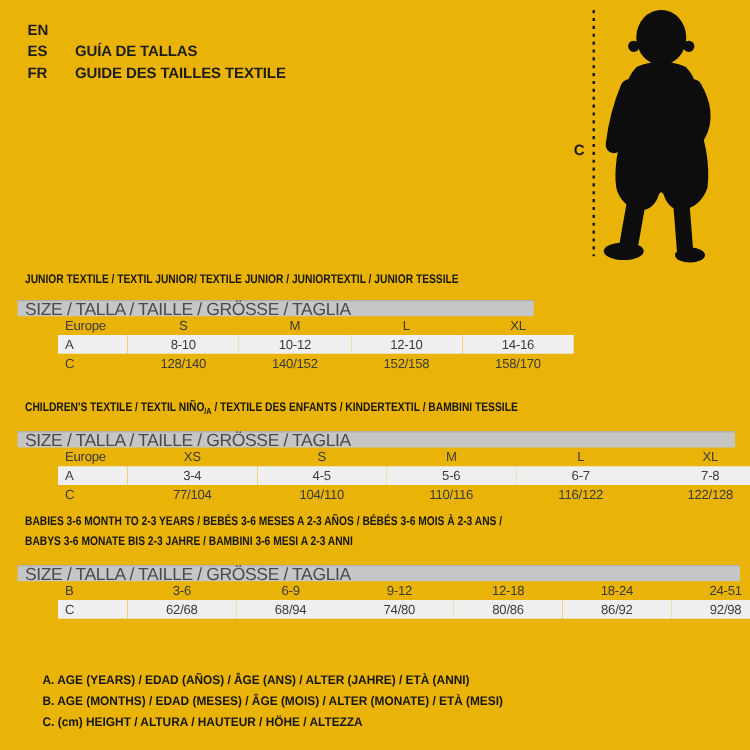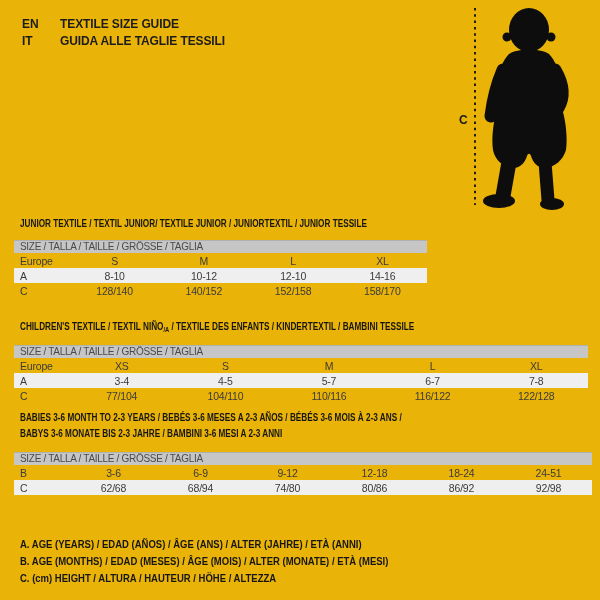--- a/index.html
+++ b/index.html
@@ -14,49 +14,52 @@
 
   
   .tbl-title{position:absolute;left:20px;font-size:10px;font-weight:bold;color:#161616;
              white-space:nowrap;transform:scaleX(0.82);transform-origin:left top;
              letter-spacing:0px;line-height:16px;}
   .sub{font-size:7px;vertical-align:-2px;}
 
   
   .tblwrap{position:absolute;}
   .sizebar{height:13px;background:#c6c6c6;border-top:1px solid #b0b0b0;box-sizing:border-box;
-           font-size:10px;color:#4a4a4a;line-height:12px;padding-left:6px;
+           font-size:14px;color:#4a4a4a;line-height:12px;padding-left:6px;
            letter-spacing:-0.3px;white-space:nowrap;}
-  table{border-collapse:collapse;table-layout:fixed;width:100%;}
+  table{border-collapse:collapse;table-layout:fixed;width:100%;margin-left:32px;}
   td{font-size:10.5px;color:#3b3b3b;height:15px;padding:0;text-align:center;
      white-space:nowrap;overflow:hidden;letter-spacing:-0.2px;}
   td.lbl{text-align:left;padding-left:6px;width:56px;}
   tr.alt{background:#efefef;}
 
   
-  .notes{position:absolute;left:20px;top:536px;}
+  .notes{position:absolute;left:34px;top:536px;}
   .note{font-size:10px;font-weight:bold;color:#161616;line-height:17.2px;
         white-space:nowrap;transform:scaleX(0.95);transform-origin:left top;}
 
   
   .figure{position:absolute;left:452px;top:2px;}
 </style>
 </head>
 <body>
 
 <div class="page">
 
   <div class="langs">
     <div class="lang-row">
       <span class="lang-code">EN</span>
-      <span class="lang-label">TEXTILE SIZE GUIDE</span>
     </div>
     <div class="lang-row">
-      <span class="lang-code">IT</span>
-      <span class="lang-label">GUIDA ALLE TAGLIE TESSILI</span>
+      <span class="lang-code">ES</span>
+      <span class="lang-label">GUÍA DE TALLAS</span>
+    </div>
+    <div class="lang-row">
+      <span class="lang-code">FR</span>
+      <span class="lang-label">GUIDE DES TAILLES TEXTILE</span>
     </div>
   </div>
 
   <svg class="figure" width="148" height="210" viewBox="0 0 148 210">
     <g>
       <line x1="23" y1="6" x2="23" y2="203" stroke="#1e1e1e" stroke-width="2" stroke-dasharray="2.5 3.8"></line>
     </g>
     <text x="7" y="122" font-size="12" font-weight="bold" fill="#1a1a1a">C</text>
     <g fill="#0d0d0d" stroke="#0d0d0d">
       <ellipse cx="77" cy="28" rx="20" ry="22" stroke="none"></ellipse>
@@ -128,21 +131,21 @@
         <td>XS</td>
         <td>S</td>
         <td>M</td>
         <td>L</td>
         <td>XL</td>
       </tr>
       <tr class="alt">
         <td class="lbl">A</td>
         <td>3-4</td>
         <td>4-5</td>
-        <td>5-7</td>
+        <td>5-6</td>
         <td>6-7</td>
         <td>7-8</td>
       </tr>
       <tr>
         <td class="lbl">C</td>
         <td>77/104</td>
         <td>104/110</td>
         <td>110/116</td>
         <td>116/122</td>
         <td>122/128</td>

